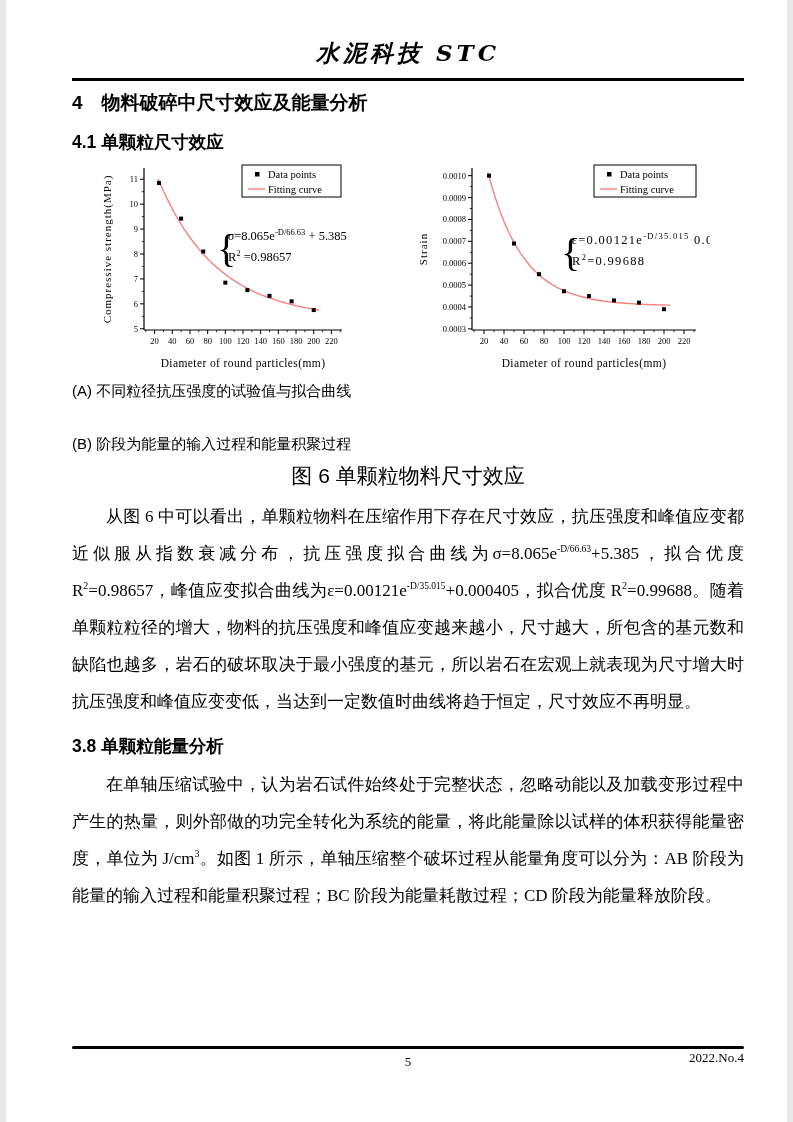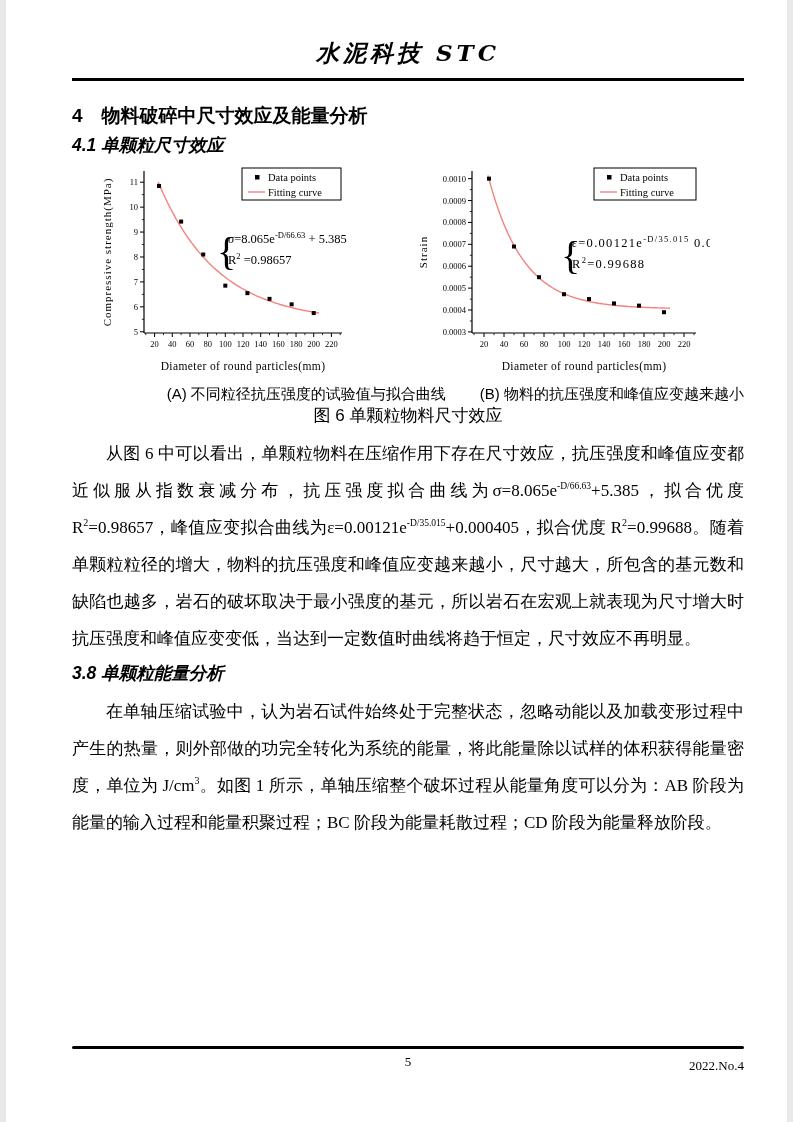--- a/index.html
+++ b/index.html
@@ -18,29 +18,29 @@
     margin-top:38px;
     text-align:center;
     font-size:23px;
     font-style:italic;
     font-weight:bold;
     letter-spacing:4px;
     font-family:"DejaVu Serif",serif;
   }
   .header-rule{margin-top:9px;height:2.5px;background:#000;}
   .h1{
-    margin-top:22px;
+    margin-top:9px;
     font-family:"Liberation Sans","DejaVu Sans",sans-serif;
     font-weight:bold;font-size:19px;
     white-space:pre-wrap;
   }
   .h2{
-    margin-top:4px;
-    font-family:"Liberation Sans","DejaVu Sans",sans-serif;
-    font-weight:bold;font-size:17.5px;font-style:italic;
+    margin-top:14px;
+    font-family:"Liberation Sans","DejaVu Sans",sans-serif;
+    font-weight:bold;font-size:17.5px;
   }
   .body-para{
     margin:8px 0 0 0;
     font-size:17px;
     line-height:37px;
     text-align:justify;
     text-indent:2em;
   }
   .body-para sup{font-size:10px;line-height:0;}
   .formula{font-family:"Liberation Serif","DejaVu Serif",serif;font-size:17px;}
@@ -48,33 +48,34 @@
   .figure-row{
     margin-top:8px;
     padding-left:26px;
     display:flex;
     align-items:flex-start;
     gap:52px;
   }
   .figure-row svg{overflow:hidden;display:block;}
   .fig-subcaptions{
     margin-top:8px;
-    display:flex;justify-content:flex-end;gap:34px;
-    font-family:"Liberation Sans","DejaVu Sans",sans-serif;
-    font-size:15px;font-weight:500;
+    display:flex;justify-content:flex-start;gap:34px;
+    font-family:"Liberation Sans","DejaVu Sans",sans-serif;
+    font-size:15px;font-weight:500;flex-direction:column;
   }
   .fig-caption{
+    margin-top:8px;
     text-align:center;
     font-family:"Liberation Sans","DejaVu Sans",sans-serif;
-    font-size:17px;font-weight:500;
+    font-size:21px;font-weight:500;
   }
   .footer{position:absolute;top:1046px;left:66px;width:672px;}
   .footer-rule{height:2.5px;background:#000;border-radius:2px;}
   .page-num{display:block;text-align:center;font-size:13px;margin-top:5px;}
-  .issue{position:absolute;right:0;top:12px;font-size:13px;}
+  .issue{position:absolute;right:0;top:4px;font-size:13px;}
 </style>
 </head>
 <body>
 
 <div class="page">
   <div class="content">
 
     <div class="journal-title">水泥科技 STC</div>
     <div class="header-rule"></div>
 
@@ -237,21 +238,21 @@
           <line x1="190" y1="27" x2="207" y2="27" stroke="#f5827e" stroke-width="1.4"></line>
           <text x="210" y="30.5" font-size="10.5" font-family="&quot;Liberation Serif&quot;,&quot;DejaVu Serif&quot;,serif">Fitting curve</text>
           <text x="151" y="104" font-size="40" font-family="&quot;Liberation Serif&quot;,&quot;DejaVu Serif&quot;,serif">{</text>
           <text x="162" y="82" font-size="12.5" font-family="&quot;Liberation Serif&quot;,&quot;DejaVu Serif&quot;,serif" letter-spacing="1.3"><tspan font-style="italic">ε</tspan><tspan>=0.00121e</tspan><tspan font-size="8.5" dy="-5">-D/35.015</tspan><tspan font-size="12.5" dy="5">   0.0</tspan></text>
           <text x="162" y="103" font-size="12.5" font-family="&quot;Liberation Serif&quot;,&quot;DejaVu Serif&quot;,serif" letter-spacing="1.3"><tspan>R</tspan><tspan font-size="8.5" dy="-5">2</tspan><tspan font-size="12.5" dy="5">=0.99688</tspan></text>
         </svg>
     </div>
 
     <div class="fig-subcaptions">
       <span>(A) 不同粒径抗压强度的试验值与拟合曲线</span>
-      <span>(B) 物料的抗压强度和峰值应变越来越小</span>
+      <span>(B) 阶段为能量的输入过程和能量积聚过程</span>
     </div>
     <div class="fig-caption">图 6 单颗粒物料尺寸效应</div>
 
     <p class="body-para"><span>从图 6 中可以看出，单颗粒物料在压缩作用下存在尺寸效应，抗压强度和峰值应变都近似服从指数衰减分布，抗压强度拟合曲线为</span><span class="formula">σ=8.065e</span><sup class="formula">-D/66.63</sup><span class="formula">+5.385</span><span>，拟合优度 R</span><sup>2</sup><span>=0.98657，峰值应变拟合曲线为</span><span class="formula">ε=0.00121e</span><sup class="formula">-D/35.015</sup><span class="formula">+0.000405</span><span>，拟合优度 R</span><sup>2</sup><span>=0.99688。随着单颗粒粒径的增大，物料的抗压强度和峰值应变越来越小，尺寸越大，所包含的基元数和缺陷也越多，岩石的破坏取决于最小强度的基元，所以岩石在宏观上就表现为尺寸增大时抗压强度和峰值应变变低，当达到一定数值时曲线将趋于恒定，尺寸效应不再明显。</span></p>
 
     <div class="h2">3.8 单颗粒能量分析</div>
 
     <p class="body-para"><span>在单轴压缩试验中，认为岩石试件始终处于完整状态，忽略动能以及加载变形过程中产生的热量，则外部做的功完全转化为系统的能量，将此能量除以试样的体积获得能量密度，单位为 J/cm</span><sup>3</sup><span>。如图 1 所示，单轴压缩整个破坏过程从能量角度可以分为：AB 阶段为能量的输入过程和能量积聚过程；BC 阶段为能量耗散过程；CD 阶段为能量释放阶段。</span></p>
   </div>
 

